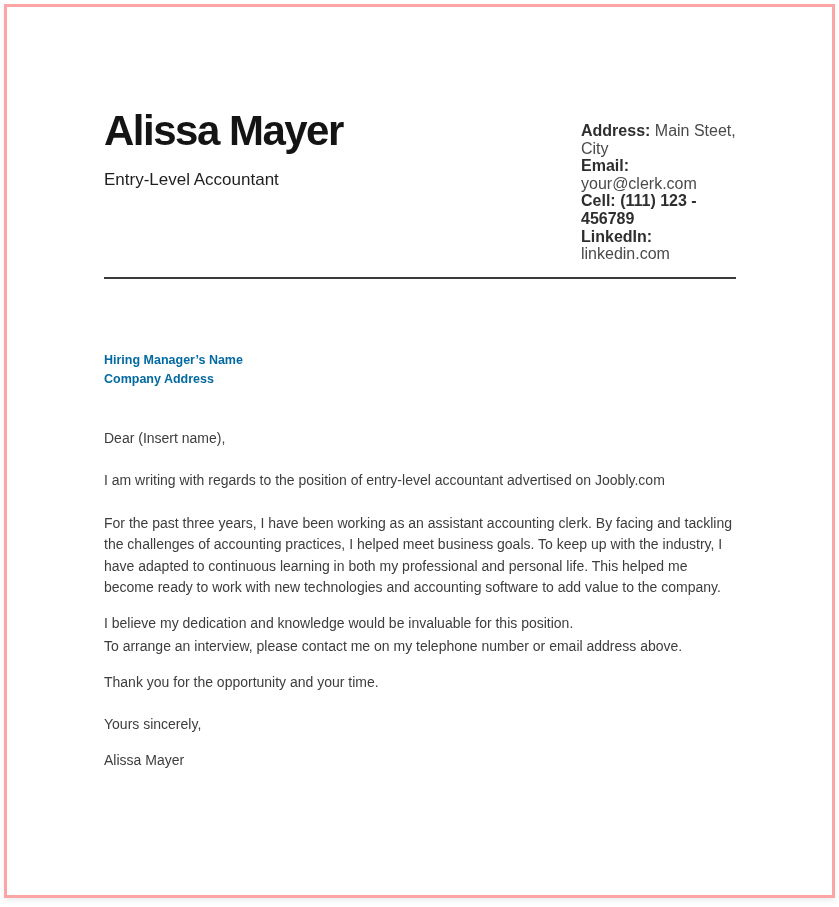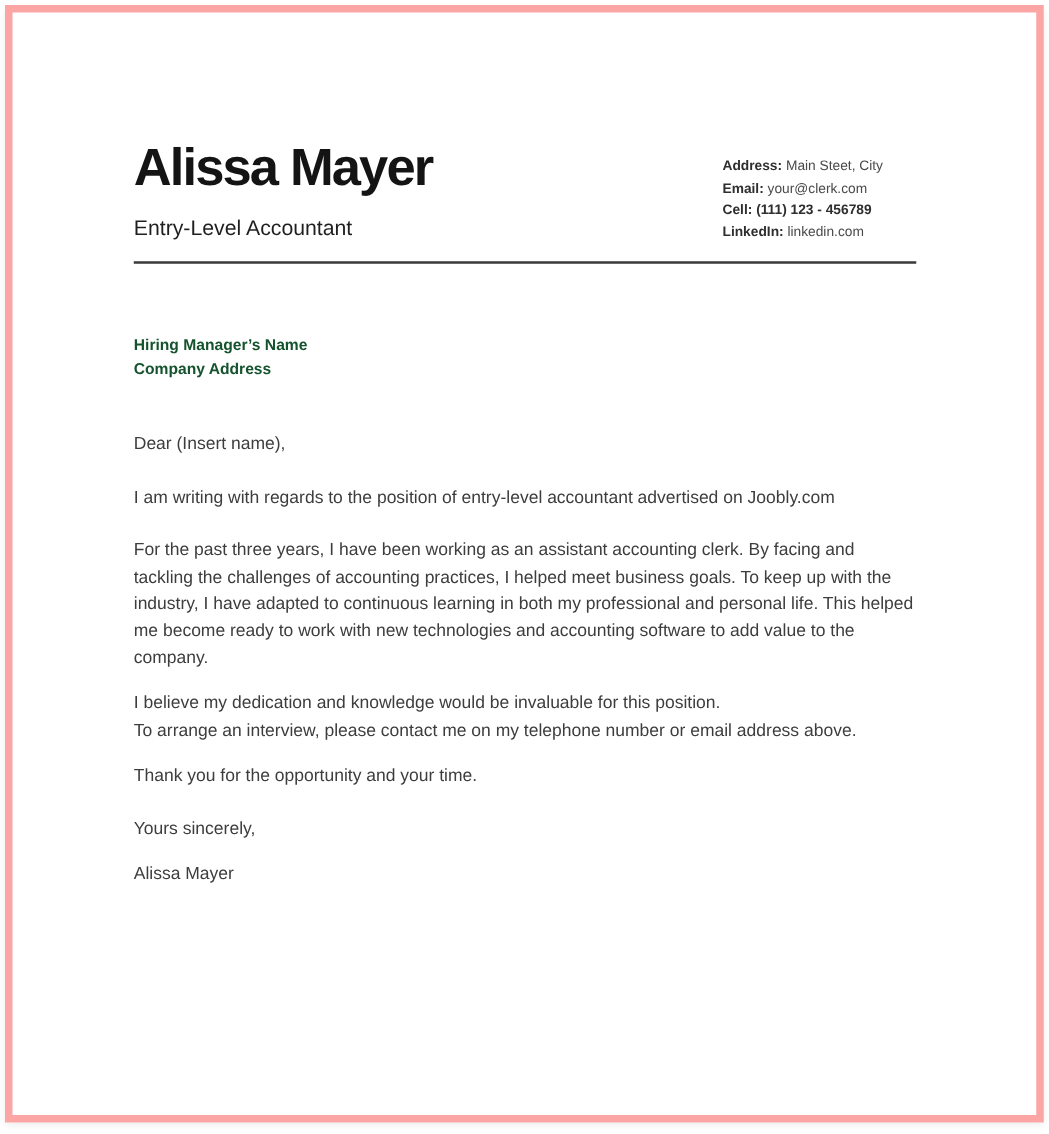--- a/index.html
+++ b/index.html
@@ -6,21 +6,21 @@
   html, body {
     width: 839px; height: 907px;
     background: #ffffff;
     font-family: "Liberation Sans", "DejaVu Sans", sans-serif;
   }
   .page {
     position: absolute;
     left: 4px; top: 4px;
     width: 831px; height: 894px;
     background: #ffffff;
-    border: 6px solid #fca5a5;
+    border: 3px solid #fca5a5;
     box-shadow: 0 3px 6px rgba(0,0,0,0.07);
   }
   .content {
     padding: 0 96px 0 97px;
   }
   
   .header {
     display: flex;
     justify-content: space-between;
     align-items: flex-start;
@@ -35,44 +35,44 @@
   }
   .job-title {
     margin-top: 16px;
     font-size: 17px;
     line-height: 23px;
     color: #1f1f1f;
   }
   .contact-block {
     margin-top: 12px;
     width: 155px;
-    font-size: 11px;
+    font-size: 16px;
     line-height: 17.6px;
     color: #4a4a4a;
   }
   .contact-line b { color: #2e2e2e; }
   .contact-line.all-bold, .contact-line.all-bold span { font-weight: bold; color: #2e2e2e; }
   .divider {
     margin-top: 14px;
     height: 2px;
     background: #3a3a3a;
     border: none;
   }
   
   .letter-body {
     font-size: 14px;
     line-height: 21.5px;
     color: #3d3d3d;
   }
   .recipient {
-    margin-top: 56px;
+    margin-top: 72px;
     font-weight: bold;
     font-size: 12.5px;
     line-height: 19px;
-    color: #14532d;
+    color: #0369a1;
   }
   .salutation { margin-top: 39px; }
   .para-1 { margin-top: 21px; }
   .para-2 { margin-top: 21px; }
   .para-3 { margin-top: 15px; }
   .para-4 { margin-top: 14px; }
   .para-5 { margin-top: 2px; }
   .para-6 { margin-top: 14px; }
   .valediction { margin-top: 21px; }
   .signature { margin-top: 14px; }

